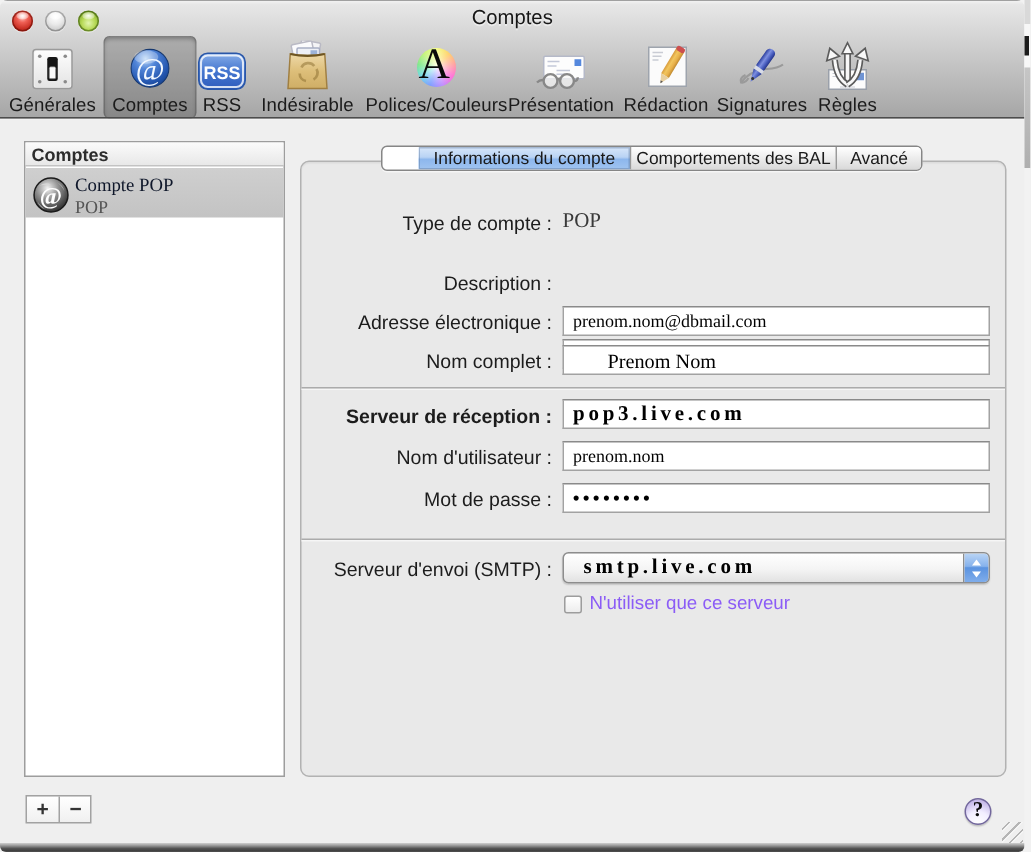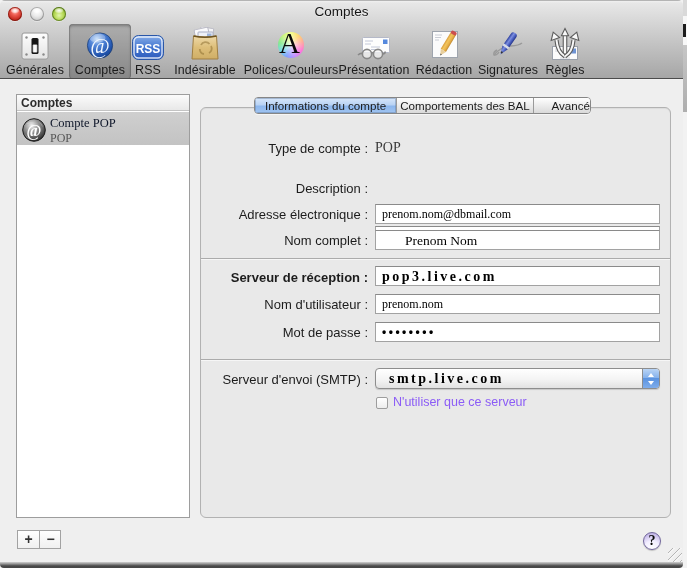--- a/index.html
+++ b/index.html
@@ -44,22 +44,22 @@
   #gbox { position:absolute; left:200px; top:27px; width:471px; height:411px;
     background:#e9e9e9; border:1px solid #b2b2b2; border-radius:6px;
     box-shadow:inset 0 1px 1px rgba(0,0,0,.06); }
 
   
   #tabs { position:absolute; left:254px; top:17px; height:17px; display:flex;
     border:1px solid #868686; border-radius:4px; overflow:hidden; background:#fff;
     box-shadow:0 1px 0 rgba(255,255,255,.6); }
   .tab { font-size:11.6px; color:#1a1a1a; line-height:15px; text-align:center;
     background:linear-gradient(#ffffff,#d9d9d9); border-right:1px solid #9a9a9a; }
-  .tab.sel { background:linear-gradient(#d8e7fa 0%, #b9d3f4 45%, #8db7ed 55%, #a0c4f1 100%); box-shadow:inset 0 0 0 1px rgba(90,115,150,.4); }
-  .tab:last-child { border-right:none;text-align:right; }
+  .tab.sel { background:linear-gradient(#d8e7fa 0%, #b9d3f4 45%, #8db7ed 55%, #a0c4f1 100%); box-shadow:inset 0 0 0 1px rgba(90,115,150,.4);margin-left:24px; }
+  .tab:last-child { border-right:none; }
 
   
   .flabel { position:absolute; right:315px; font-size:13px; color:#1c1c1c; text-align:right; white-space:nowrap; }
   .field { position:absolute; left:375px; width:285px; height:20px; background:#fff;
     border:1px solid #a2a2a2; border-top-color:#8a8a8a;
     font-family:"Liberation Serif", serif; font-size:13.5px; color:#000; padding:2px 0 0 6px; white-space:nowrap; }
   .sep { position:absolute; left:201px; width:469px; height:1px; background:#ababab; box-shadow:0 1px 0 #f6f6f6; }
 
   #popup { position:absolute; left:375px; top:288px; width:285px; height:21px;
     border:1px solid #8d8d8d; border-radius:4px;

